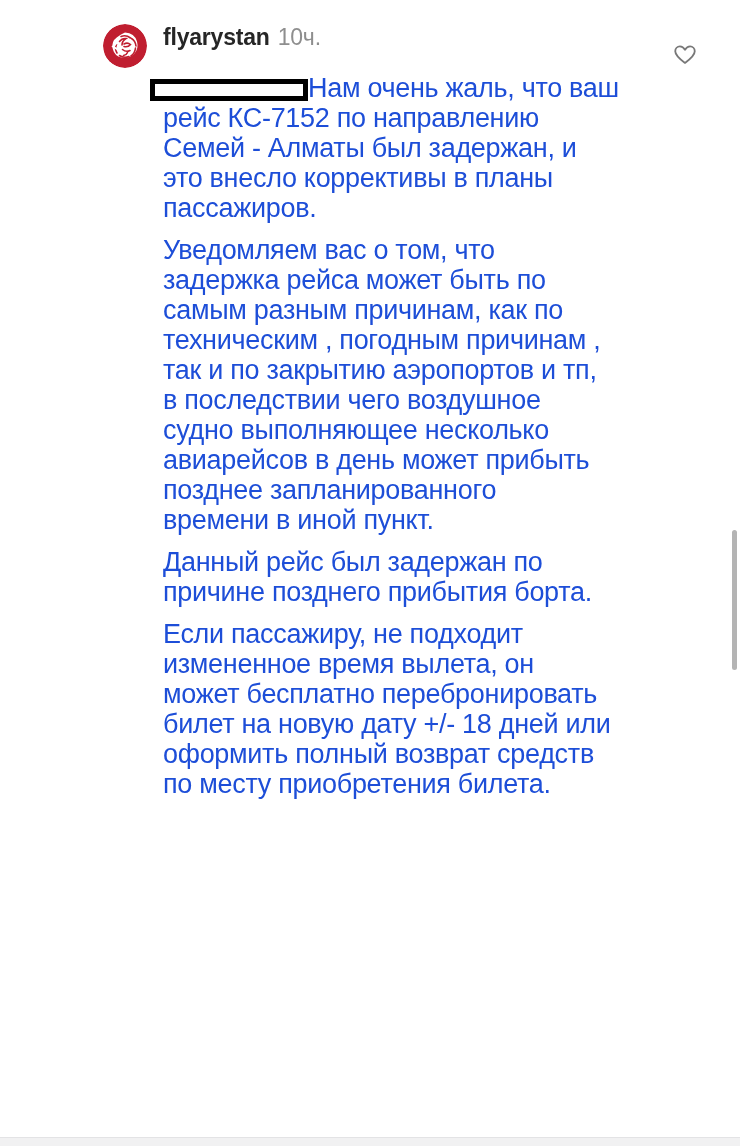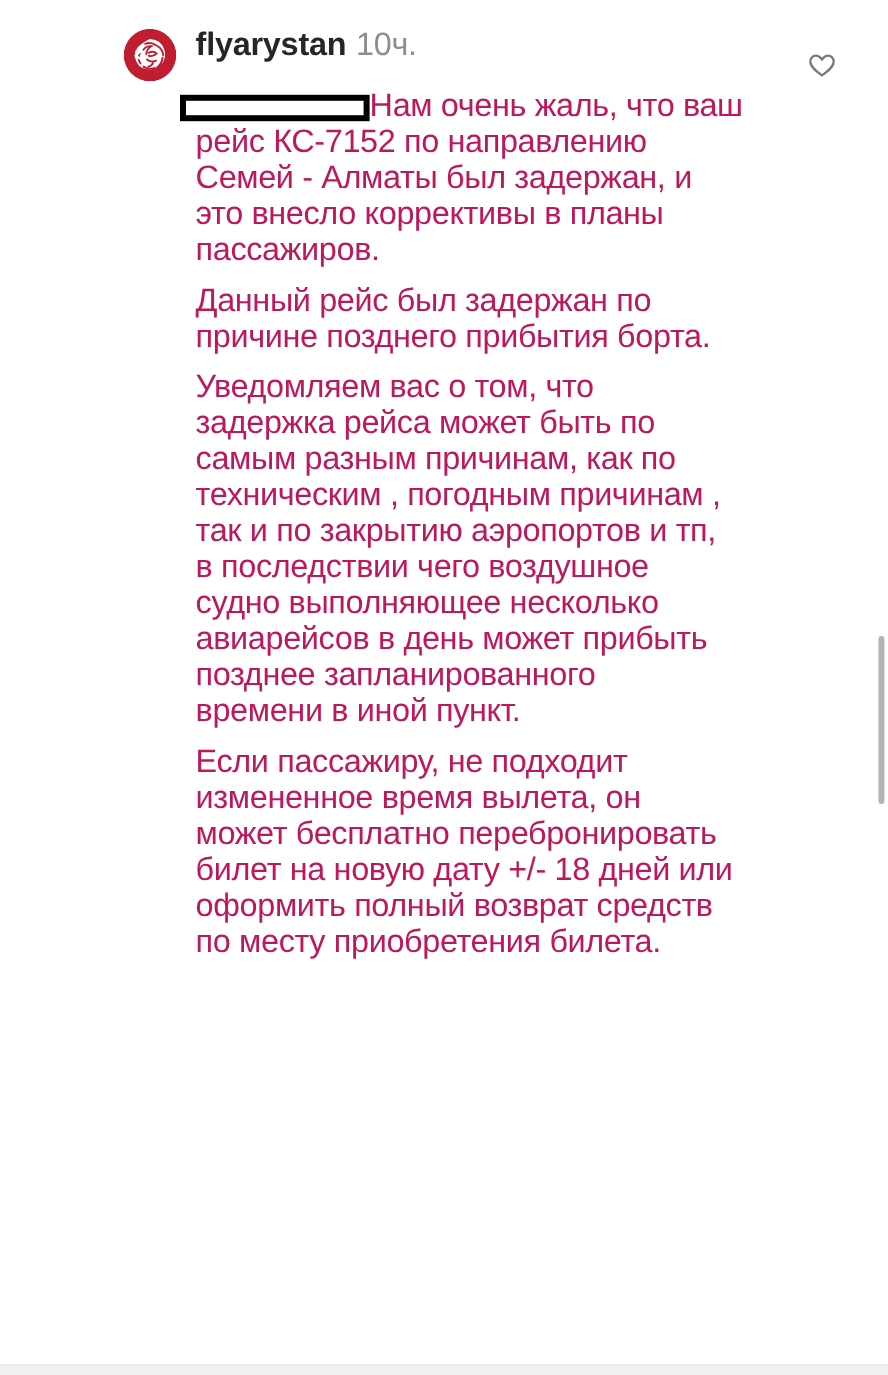--- a/index.html
+++ b/index.html
@@ -20,36 +20,36 @@
     width: 44px; height: 44px;
     border-radius: 50%;
     overflow: hidden;
     cursor: pointer;
   }
   .content {
     margin-left: 59px;
     width: 545px;
   }
   .header-line {
-    font-size: 27px;
+    font-size: 23px;
     line-height: 27px;
     letter-spacing: -0.2px;
     margin-bottom: 3px;
     white-space: nowrap;
   }
   .username {
     font-weight: bold;
     color: #262626;
     cursor: pointer;
   }
   .timestamp {
     color: #8e8e8e;
     margin-left: 8px;
   }
-  .body-text { color: #be185d; margin-top: 22px; }
+  .body-text { color: #1d4ed8; margin-top: 22px; }
   .para {
     font-size: 27px;
     line-height: 30px;
     letter-spacing: -0.3px;
     margin-bottom: 12px;
     white-space: pre-line;
   }
   .redacted-box {
     display: inline-block;
     width: 158px; height: 22px;
@@ -113,32 +113,32 @@
     <div class="header-line">
       <span class="username">flyarystan</span><span class="timestamp">10ч.</span>
     </div>
 
     <div class="body-text">
       <div class="para"><span class="redacted-box"></span><span>Нам очень жаль, что ваш
 рейс КС-7152 по направлению
 Семей - Алматы был задержан, и
 это внесло коррективы в планы
 пассажиров.</span></div>
-      <div class="para"><span>Данный рейс был задержан по
-причине позднего прибытия борта.</span></div>
       <div class="para"><span>Уведомляем вас о том, что
 задержка рейса может быть по
 самым разным причинам, как по
 техническим , погодным причинам ,
 так и по закрытию аэропортов и тп,
 в последствии чего воздушное
 судно выполняющее несколько
 авиарейсов в день может прибыть
 позднее запланированного
 времени в иной пункт.</span></div>
+      <div class="para"><span>Данный рейс был задержан по
+причине позднего прибытия борта.</span></div>
       <div class="para"><span>Если пассажиру, не подходит
 измененное время вылета, он
 может бесплатно перебронировать
 билет на новую дату +/- 18 дней или
 оформить полный возврат средств
 по месту приобретения билета.</span></div>
     </div>
   </div>
 
   <button class="like-button">

